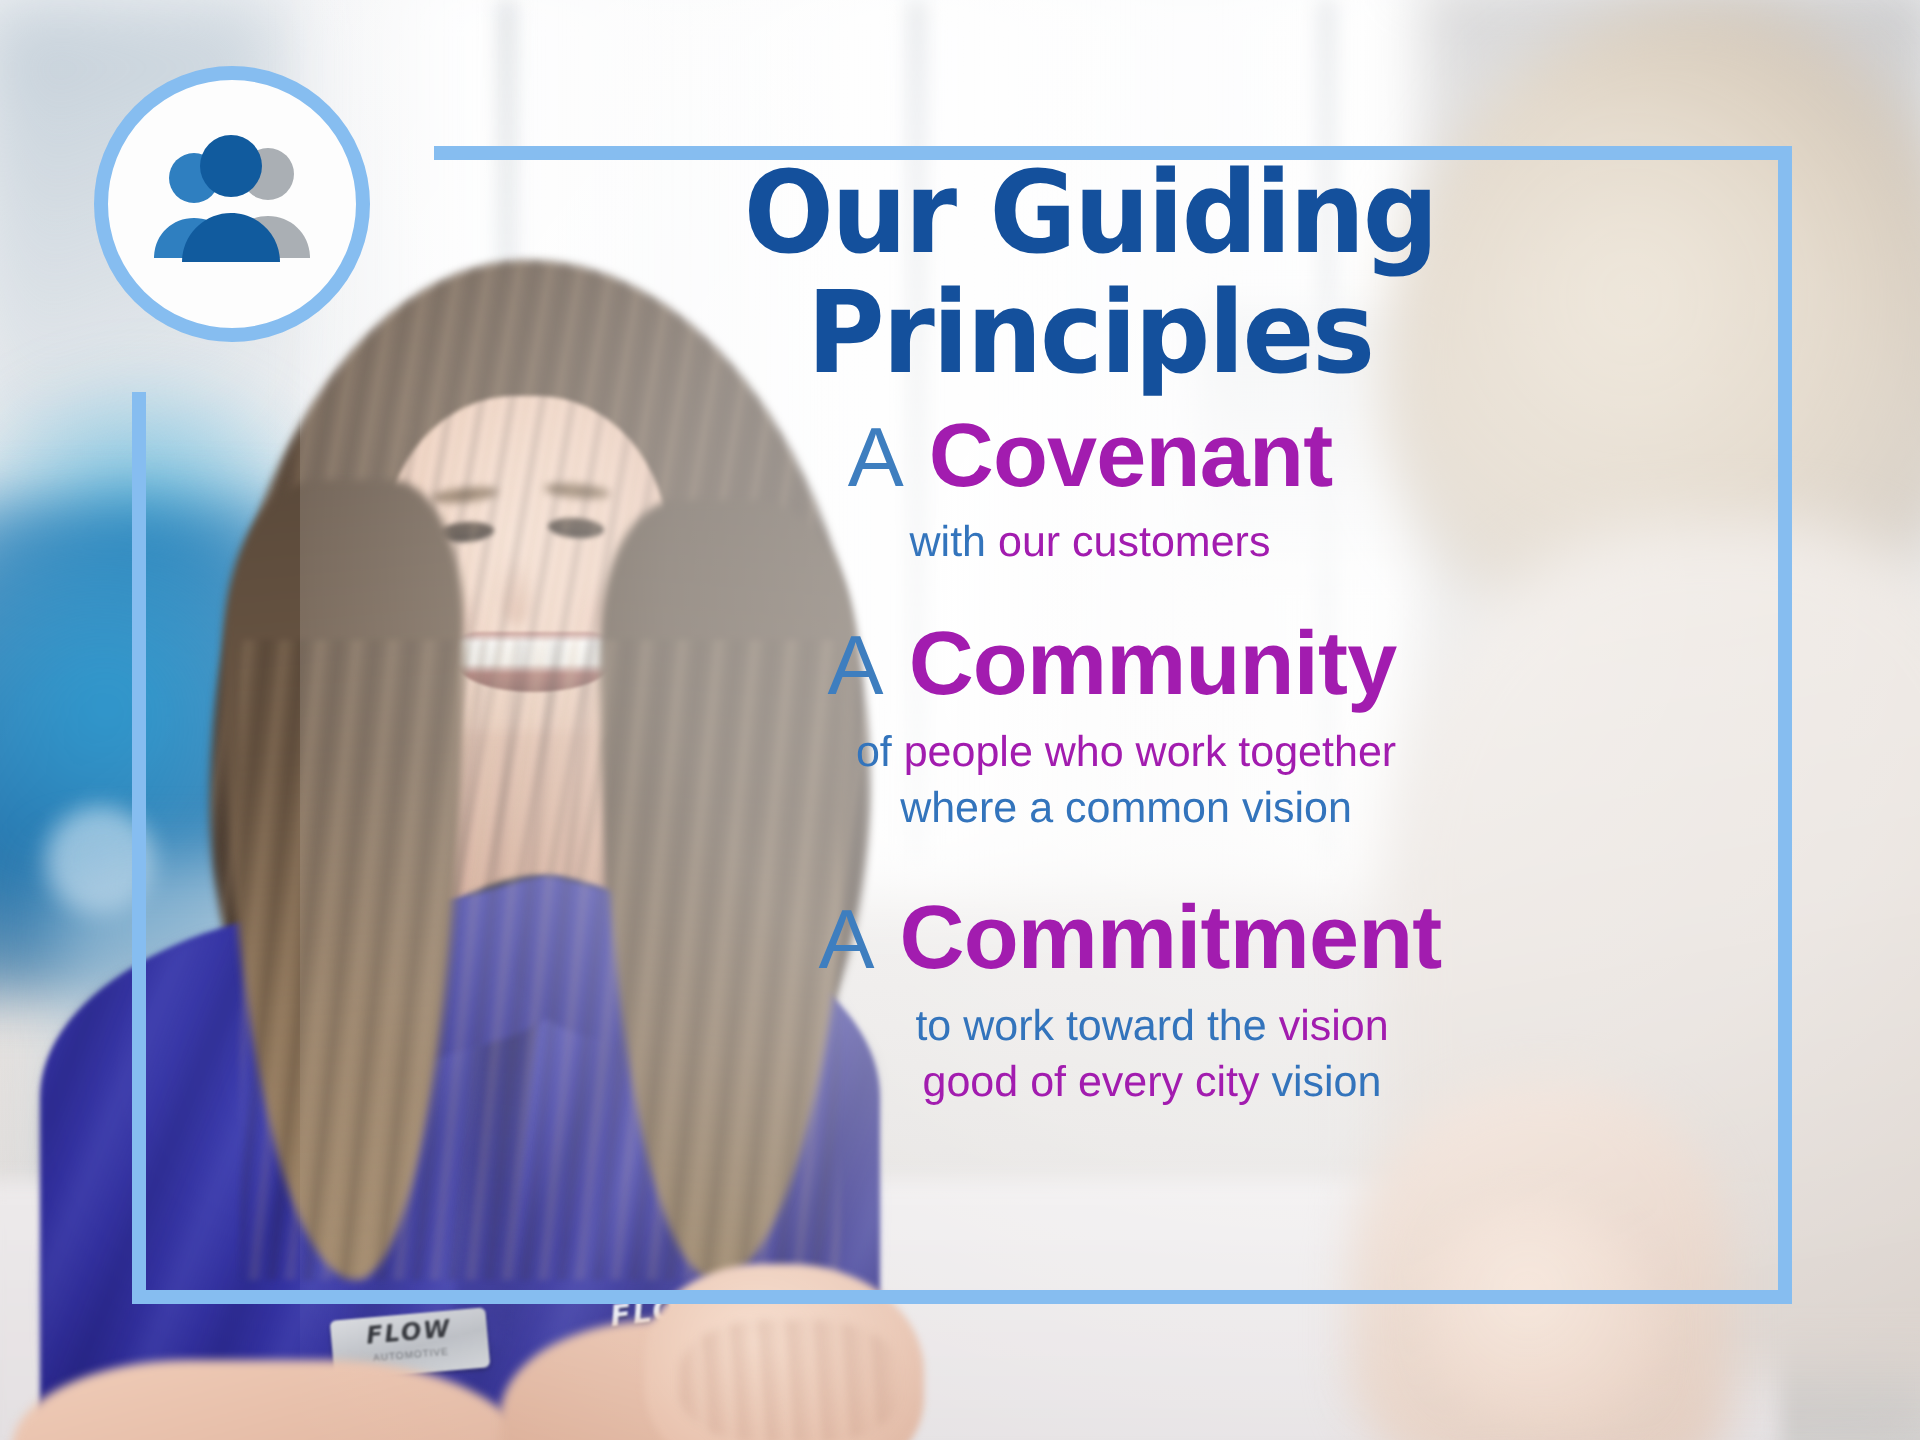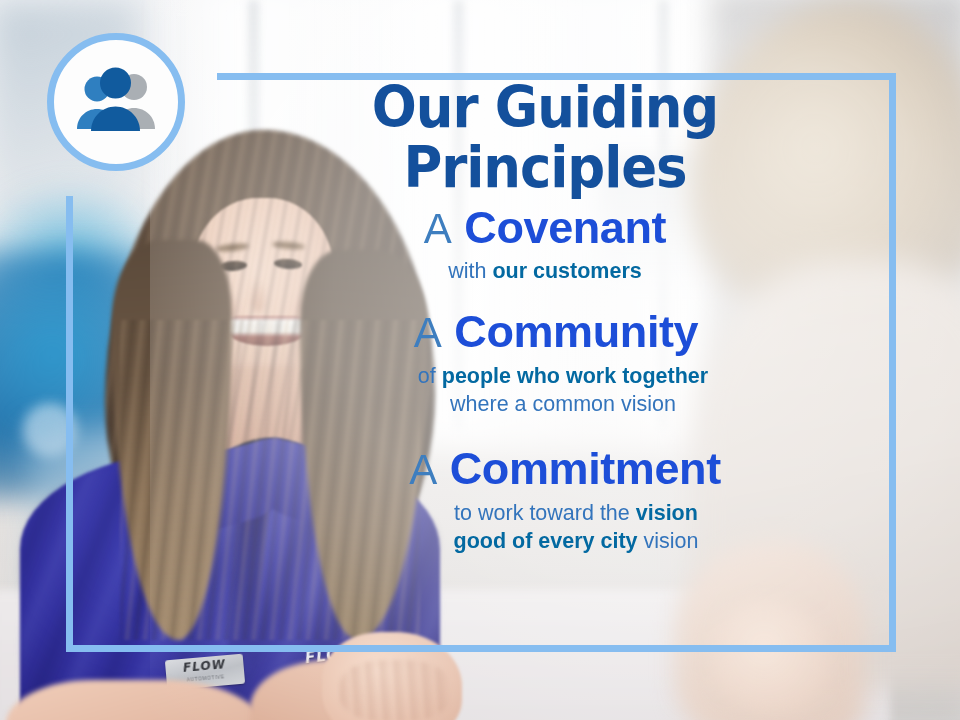--- a/index.html
+++ b/index.html
@@ -300,29 +300,29 @@
   }
   .principle{margin-top:14px;}
   .p-head{
     text-align:center;
     font-size:45px;
     line-height:1.06;
     color:#2A72BE;
     white-space:nowrap;
   }
   .p-head .art{font-weight:normal;color:#3E7EBF;font-size:42px;}
-  .p-head .word{font-weight:bold;color:#1d4ed8;letter-spacing:-.4px;}
+  .p-head .word{font-weight:bold;color:#a21caf;letter-spacing:-.4px;}
   .p-sub{
     text-align:center;
     font-size:21.5px;
     line-height:1.33;
     color:#3374BC;
     margin-top:6px;
   }
-  .p-sub .b{font-weight:bold;color:#0369a1;}
+  .p-sub .b{font-weight:normal;color:#a21caf;}
   .p-sub .n{font-weight:normal;}
 
   .pos-1{margin-top:6px;}
   .pos-2{margin-top:22px;}
   .pos-3{margin-top:26px;}
   .p3head{padding-left:40px;}
   .p2head{padding-left:22px;}
   .p2sub{padding-left:36px;}
   .p3sub{padding-left:62px;}
 </style>

